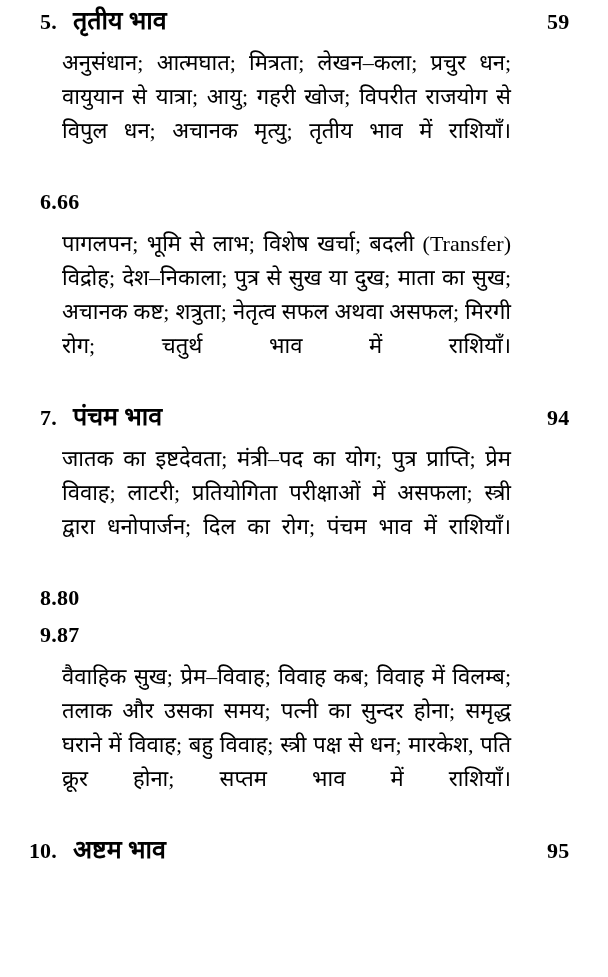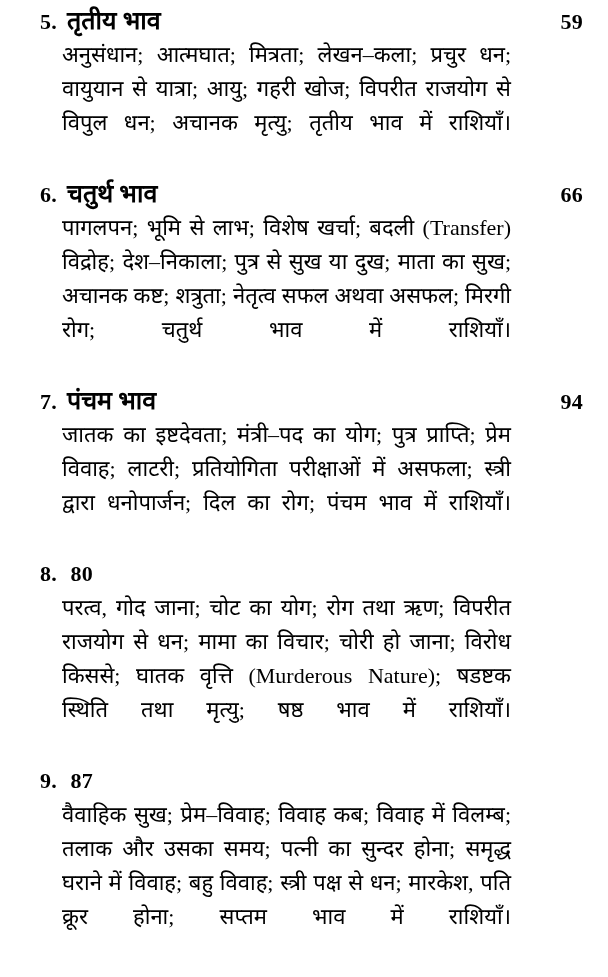--- a/index.html
+++ b/index.html
@@ -35,38 +35,37 @@
   .entry-num {
     width: 47px;
     text-align: right;
     font-weight: bold;
     font-size: 22px;
     line-height: 34px;
     flex: 0 0 47px;
     letter-spacing: 0.2px;
   }
   .entry-title {
-    margin-left: 10px;
+    margin-left: 16px;
     font-weight: bold;
     font-size: 25px;
     line-height: 34px;
     flex: 1 1 auto;
     white-space: nowrap;
   }
   .entry-page {
     font-weight: bold;
     font-size: 22px;
     line-height: 34px;
     flex: 0 0 auto;
-    text-align: right;
     min-width: 36px;
     letter-spacing: 0.2px;
   }
   .entry-desc {
-    margin: 0 0 0 52px;
+    margin: 8px 0 0 52px;
     padding-right: 72px;
     font-size: 22px;
     line-height: 34px;
     text-align: justify;
     text-justify: inter-word;
     word-spacing: 0.5px;
   }
   .entry-desc:after {
     content: "";
     display: inline-block;
@@ -83,41 +82,39 @@
       <span class="entry-num">5.</span>
       <span class="entry-title">तृतीय भाव</span>
       <span class="entry-page">59</span>
     </div>
     <p class="entry-desc">अनुसंधान; आत्मघात; मित्रता; लेखन–कला; प्रचुर धन; वायुयान से यात्रा; आयु; गहरी खोज; विपरीत राजयोग से विपुल धन; अचानक मृत्यु; तृतीय भाव में राशियाँ।</p>
   </div>
 
   <div class="toc-entry">
     <div class="entry-head">
       <span class="entry-num">6.</span>
-      <span class="entry-title">चतुर्थ भाव</span>
       <span class="entry-page">66</span>
     </div>
     <p class="entry-desc">पागलपन; भूमि से लाभ; विशेष खर्चा; बदली (Transfer) विद्रोह; देश–निकाला; पुत्र से सुख या दुख; माता का सुख; अचानक कष्ट; शत्रुता; नेतृत्व सफल अथवा असफल; मिरगी रोग; चतुर्थ भाव में राशियाँ।</p>
   </div>
 
   <div class="toc-entry">
     <div class="entry-head">
       <span class="entry-num">7.</span>
       <span class="entry-title">पंचम भाव</span>
       <span class="entry-page">94</span>
     </div>
     <p class="entry-desc">जातक का इष्टदेवता; मंत्री–पद का योग; पुत्र प्राप्ति; प्रेम विवाह; लाटरी; प्रतियोगिता परीक्षाओं में असफला; स्त्री द्वारा धनोपार्जन; दिल का रोग; पंचम भाव में राशियाँ।</p>
   </div>
 
   <div class="toc-entry">
     <div class="entry-head">
       <span class="entry-num">8.</span>
       <span class="entry-page">80</span>
     </div>
-    <p class="entry-desc">परत्व, गोद जाना; चोट का योग; रोग तथा ऋण; विपरीत राजयोग से धन; मामा का विचार; चोरी हो जाना; विरोध किससे; घातक वृत्ति (Murderous Nature); षडष्टक स्थिति तथा मृत्यु; षष्ठ भाव में राशियाँ।</p>
   </div>
 
   <div class="toc-entry">
     <div class="entry-head">
       <span class="entry-num">9.</span>
       <span class="entry-page">87</span>
     </div>
     <p class="entry-desc">वैवाहिक सुख; प्रेम–विवाह; विवाह कब; विवाह में विलम्ब; तलाक और उसका समय; पत्नी का सुन्दर होना; समृद्ध घराने में विवाह; बहु विवाह; स्त्री पक्ष से धन; मारकेश, पति क्रूर होना; सप्तम भाव में राशियाँ।</p>
   </div>
 

